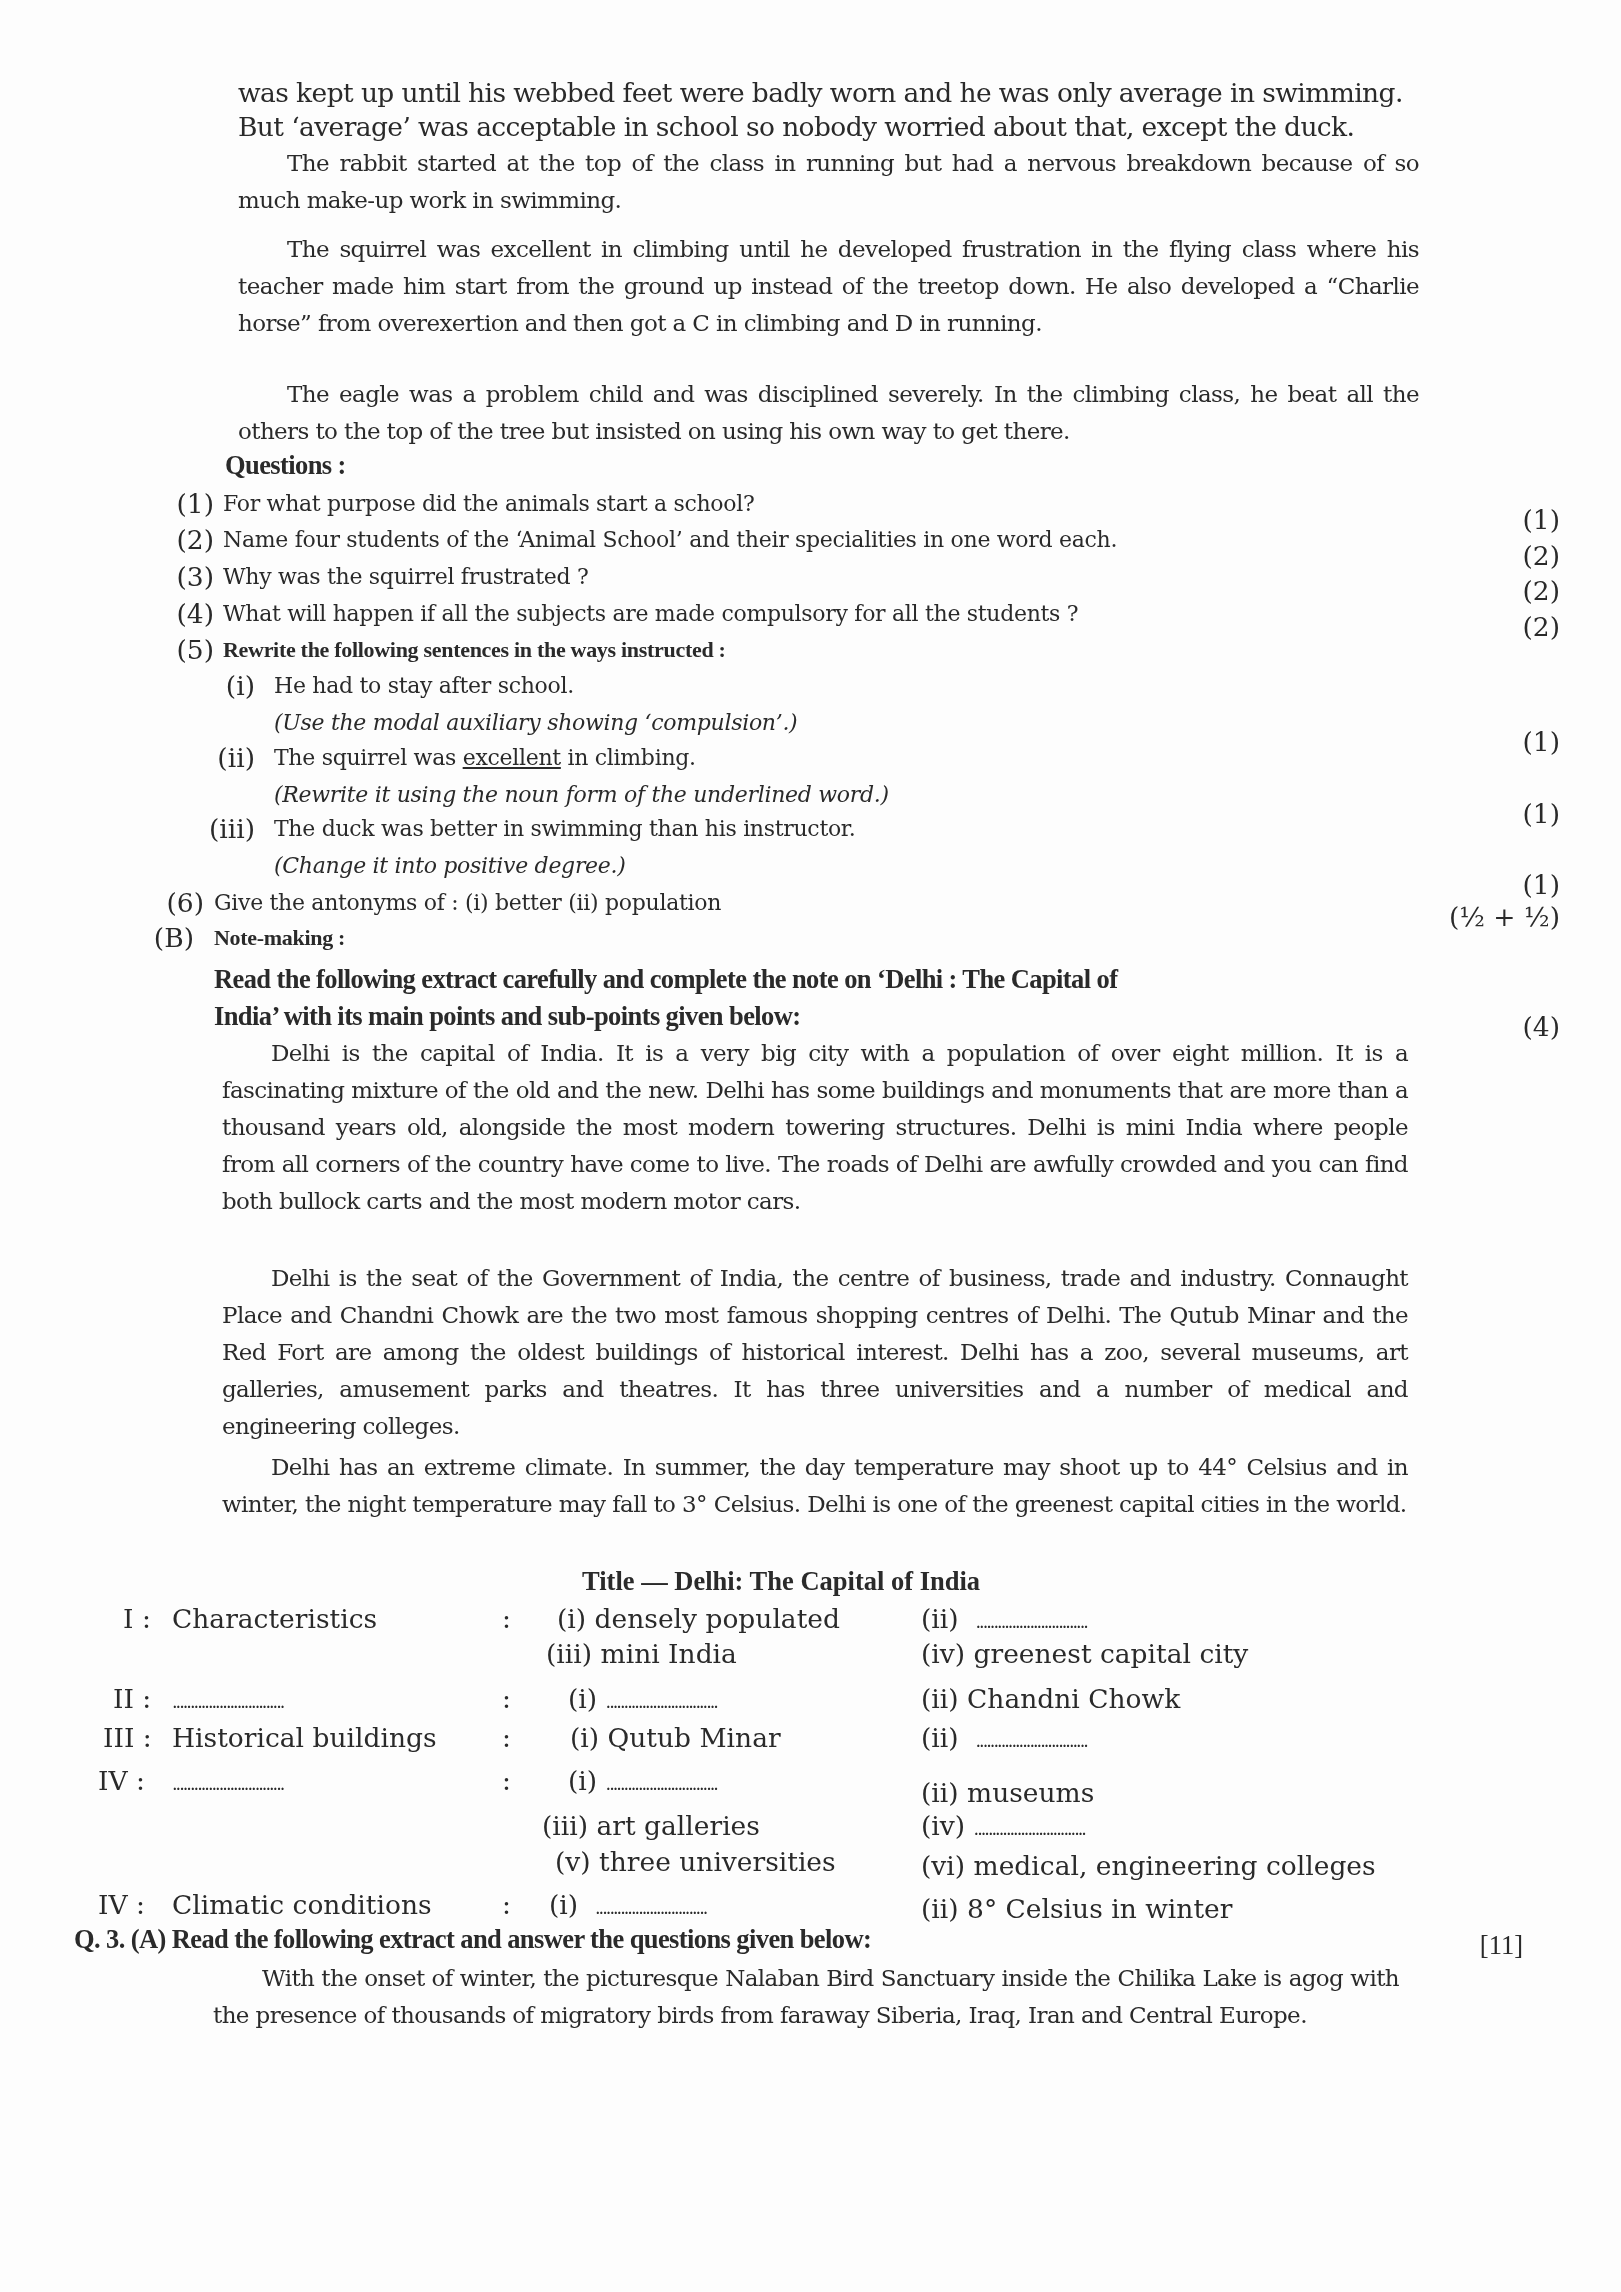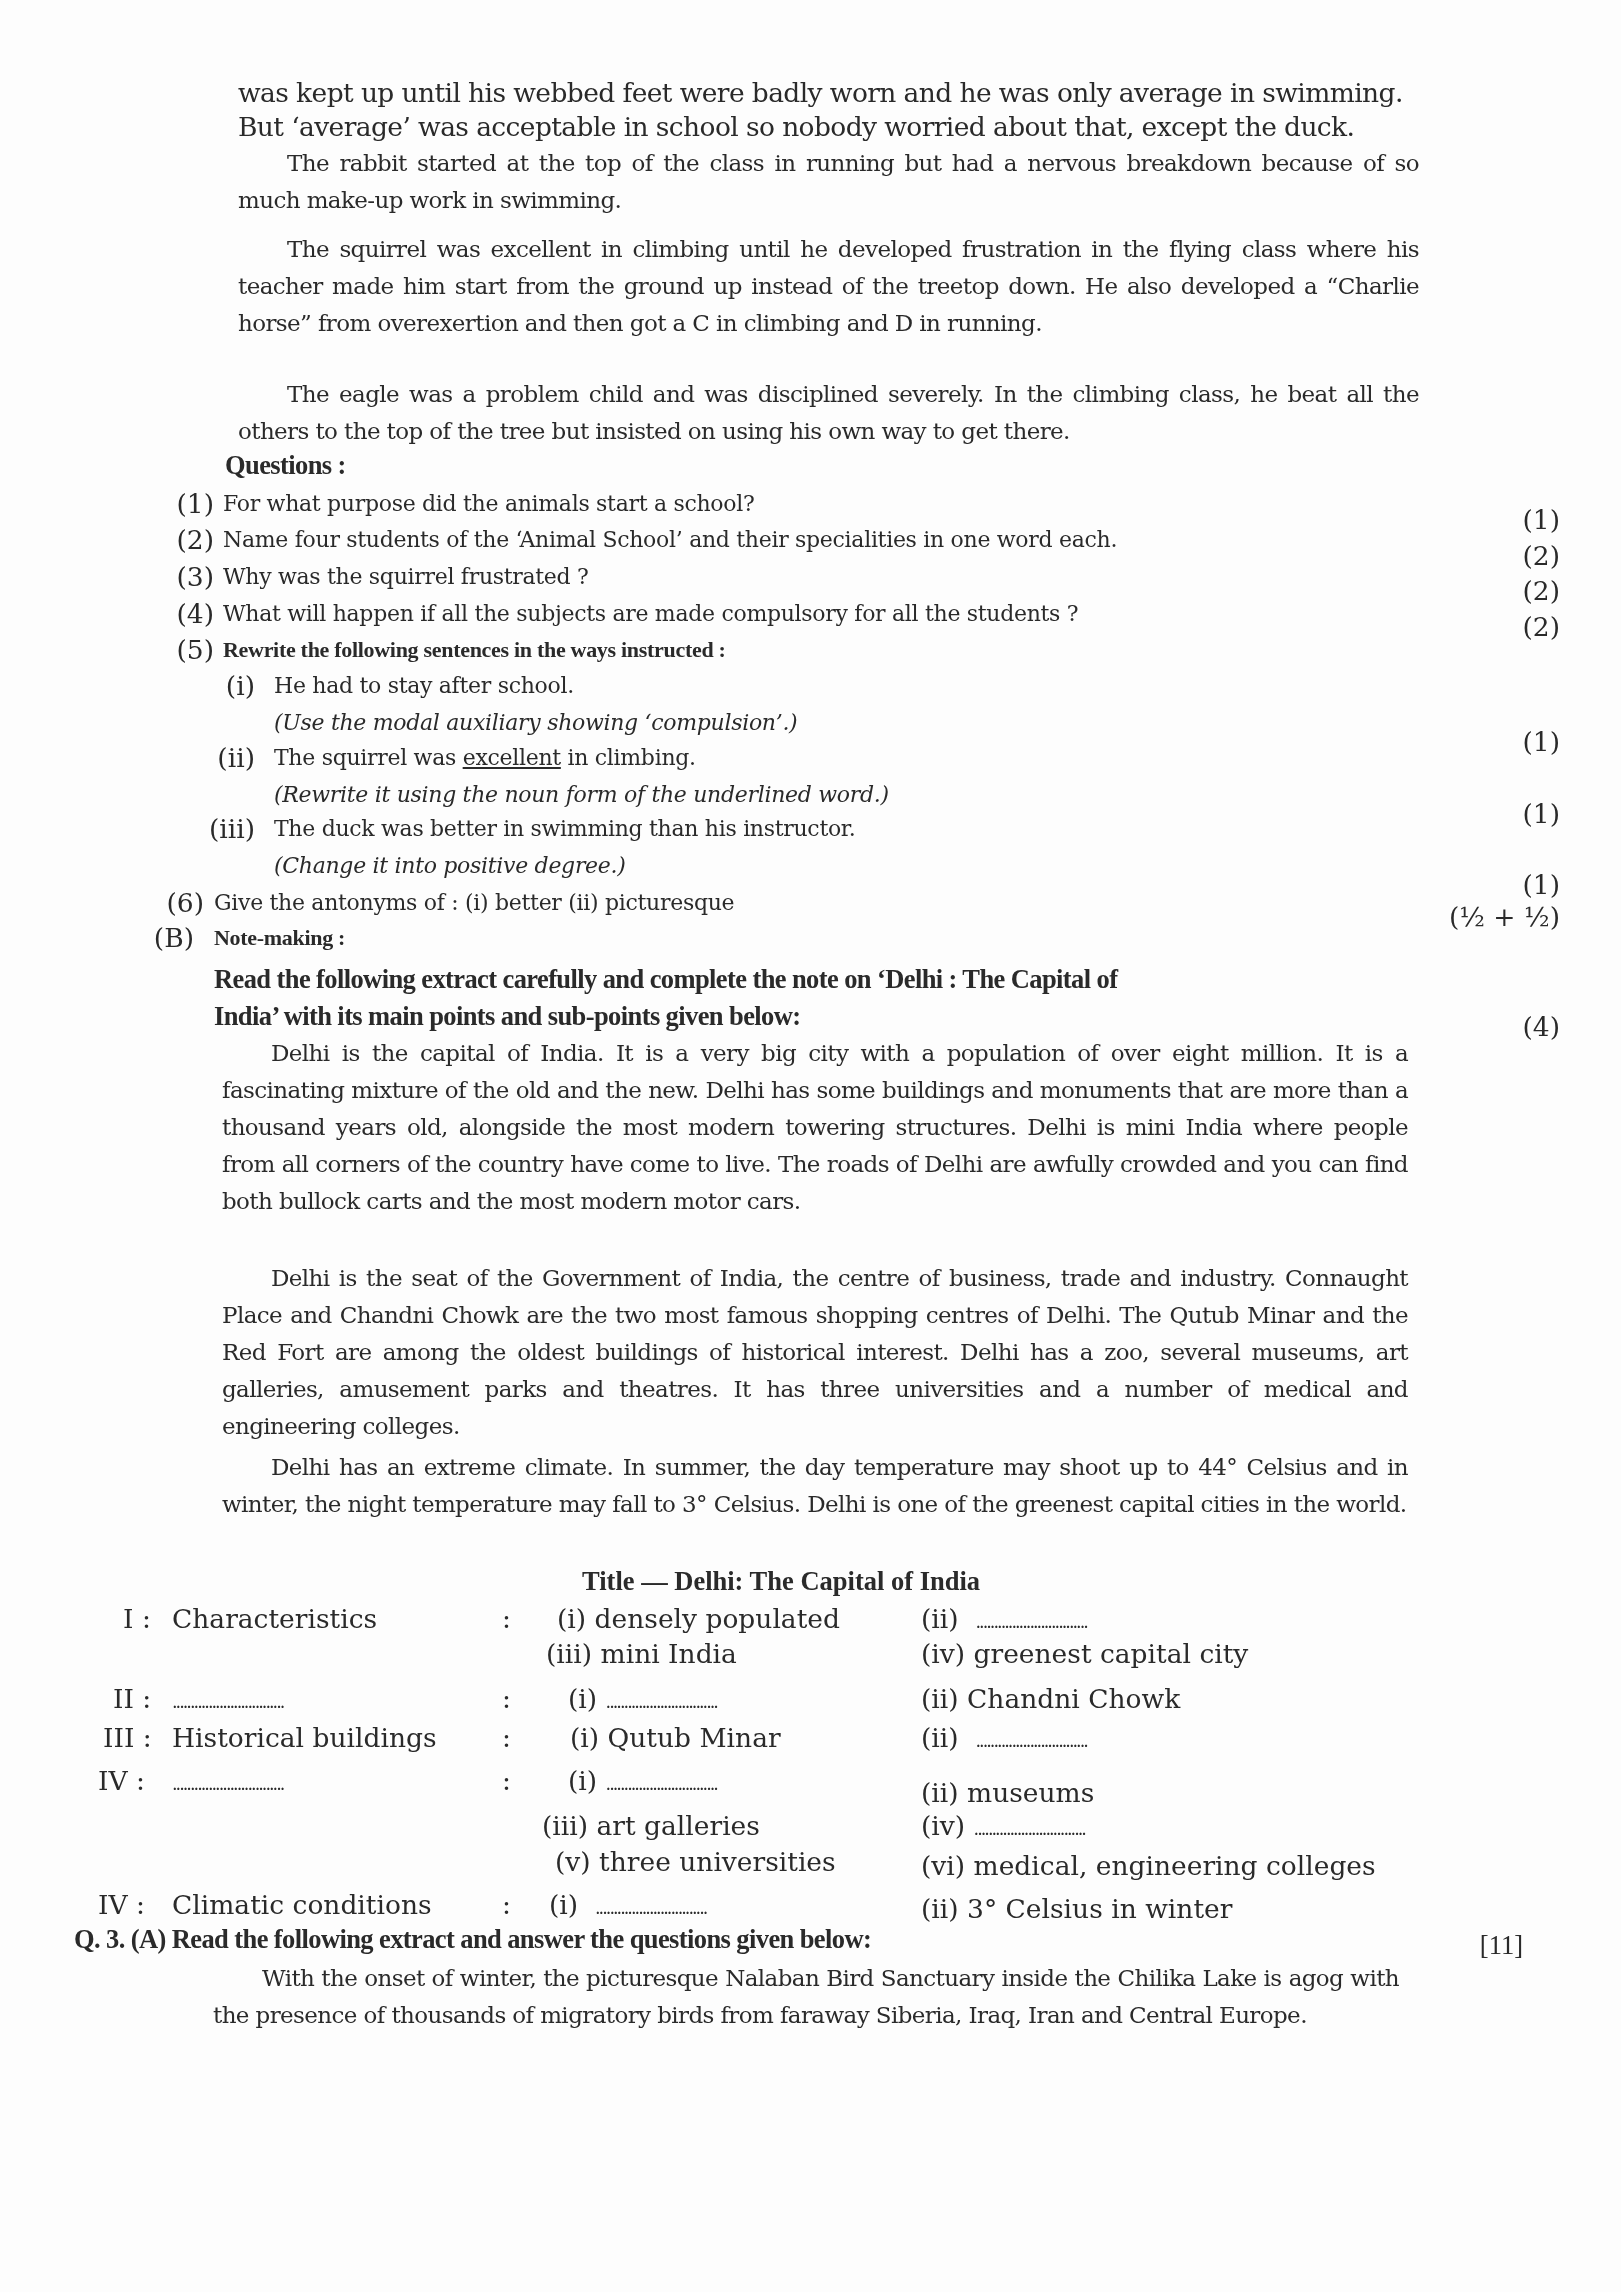--- a/index.html
+++ b/index.html
@@ -65,21 +65,21 @@
   <div class="q-text" style="left:274px; top:741px;"><span>The squirrel was </span><span class="u">excellent</span><span> in climbing.</span></div>
   <div class="q-text ital" style="left:274px; top:778px;">(Rewrite it using the noun form of the underlined word.)</div>
   <div class="mark" style="top:797px;">(1)</div>
 
   <div class="num" style="left:196px; top:812px; width:59px;">(iii)</div>
   <div class="q-text" style="left:274px; top:812px;">The duck was better in swimming than his instructor.</div>
   <div class="q-text ital" style="left:274px; top:849px;">(Change it into positive degree.)</div>
   <div class="mark" style="top:868px;">(1)</div>
 
   <div class="num" style="left:157px; top:886px; width:47px;">(6)</div>
-  <div class="q-text" style="left:214px; top:886px;">Give the antonyms of : (i) better  (ii) picturesque</div>
+  <div class="q-text" style="left:214px; top:886px;">Give the antonyms of : (i) better  (ii) population</div>
   <div class="mark" style="top:900px;">(½ + ½)</div>
 
   <div class="num" style="left:147px; top:921px; width:47px;">(B)</div>
   <div class="q-text bold" style="left:214px; top:921px;text-align:center;">Note-making :</div>
 
   <div class="line bold" style="left:214px; top:963px; width:1318px; text-align:justify;">Read the following extract carefully and complete the note on ‘Delhi : The Capital of</div>
   <div class="line bold" style="left:214px; top:1000px;">India’ with its main points and sub-points given below:</div>
   <div class="mark" style="top:1010px;">(4)</div>
 
   <div class="para" style="left:222px; top:1035px; width:1186px;"><span class="indent"></span><span>Delhi is the capital of India. It is a very big city with a population of over eight million. It is a fascinating mixture of the old and the new. Delhi has some buildings and monuments that are more than a thousand years old, alongside the most modern towering structures. Delhi is mini India where people from all corners of the country have come to live. The roads of Delhi are awfully crowded and you can find both bullock carts and the most modern motor cars.</span></div>
@@ -115,21 +115,21 @@
   <div class="note-cell" style="left:921px; top:1776px;">(ii)  museums</div>
   <div class="note-cell" style="left:542px; top:1809px;">(iii) art galleries</div>
   <div class="note-cell" style="left:921px; top:1809px;"><span>(iv)</span>&nbsp;<span class="dots">...............................</span></div>
   <div class="note-cell" style="left:555px; top:1845px;">(v) three universities</div>
   <div class="note-cell" style="left:921px; top:1849px;">(vi) medical, engineering colleges</div>
 
   <div class="note-cell" style="left:98px; top:1888px;">IV :</div>
   <div class="note-cell" style="left:172px; top:1888px;">Climatic  conditions</div>
   <div class="note-cell" style="left:502px; top:1888px;">:</div>
   <div class="note-cell" style="left:549px; top:1888px;"><span>(i)</span>&nbsp;&nbsp;<span class="dots">...............................</span></div>
-  <div class="note-cell" style="left:921px; top:1892px;">(ii)  3° Celsius in winter</div>
+  <div class="note-cell" style="left:921px; top:1892px;">(ii)  8° Celsius in winter</div>
 
   <div class="line bold" style="left:74px; top:1923px;">Q. 3. (A) Read the following extract and answer the questions given below:</div>
   <div class="mark" style="top:1929px; right:98px;font-family:Liberation Serif, serif;">[11]</div>
 
   <div class="para" style="left:213px; top:1960px; width:1186px;"><span class="indent"></span><span>With the onset of winter, the picturesque Nalaban Bird Sanctuary inside the Chilika Lake is agog with the presence of thousands of migratory birds from faraway Siberia, Iraq, Iran and Central Europe.</span></div>
 
 </div>
 
 
 </body></html>

